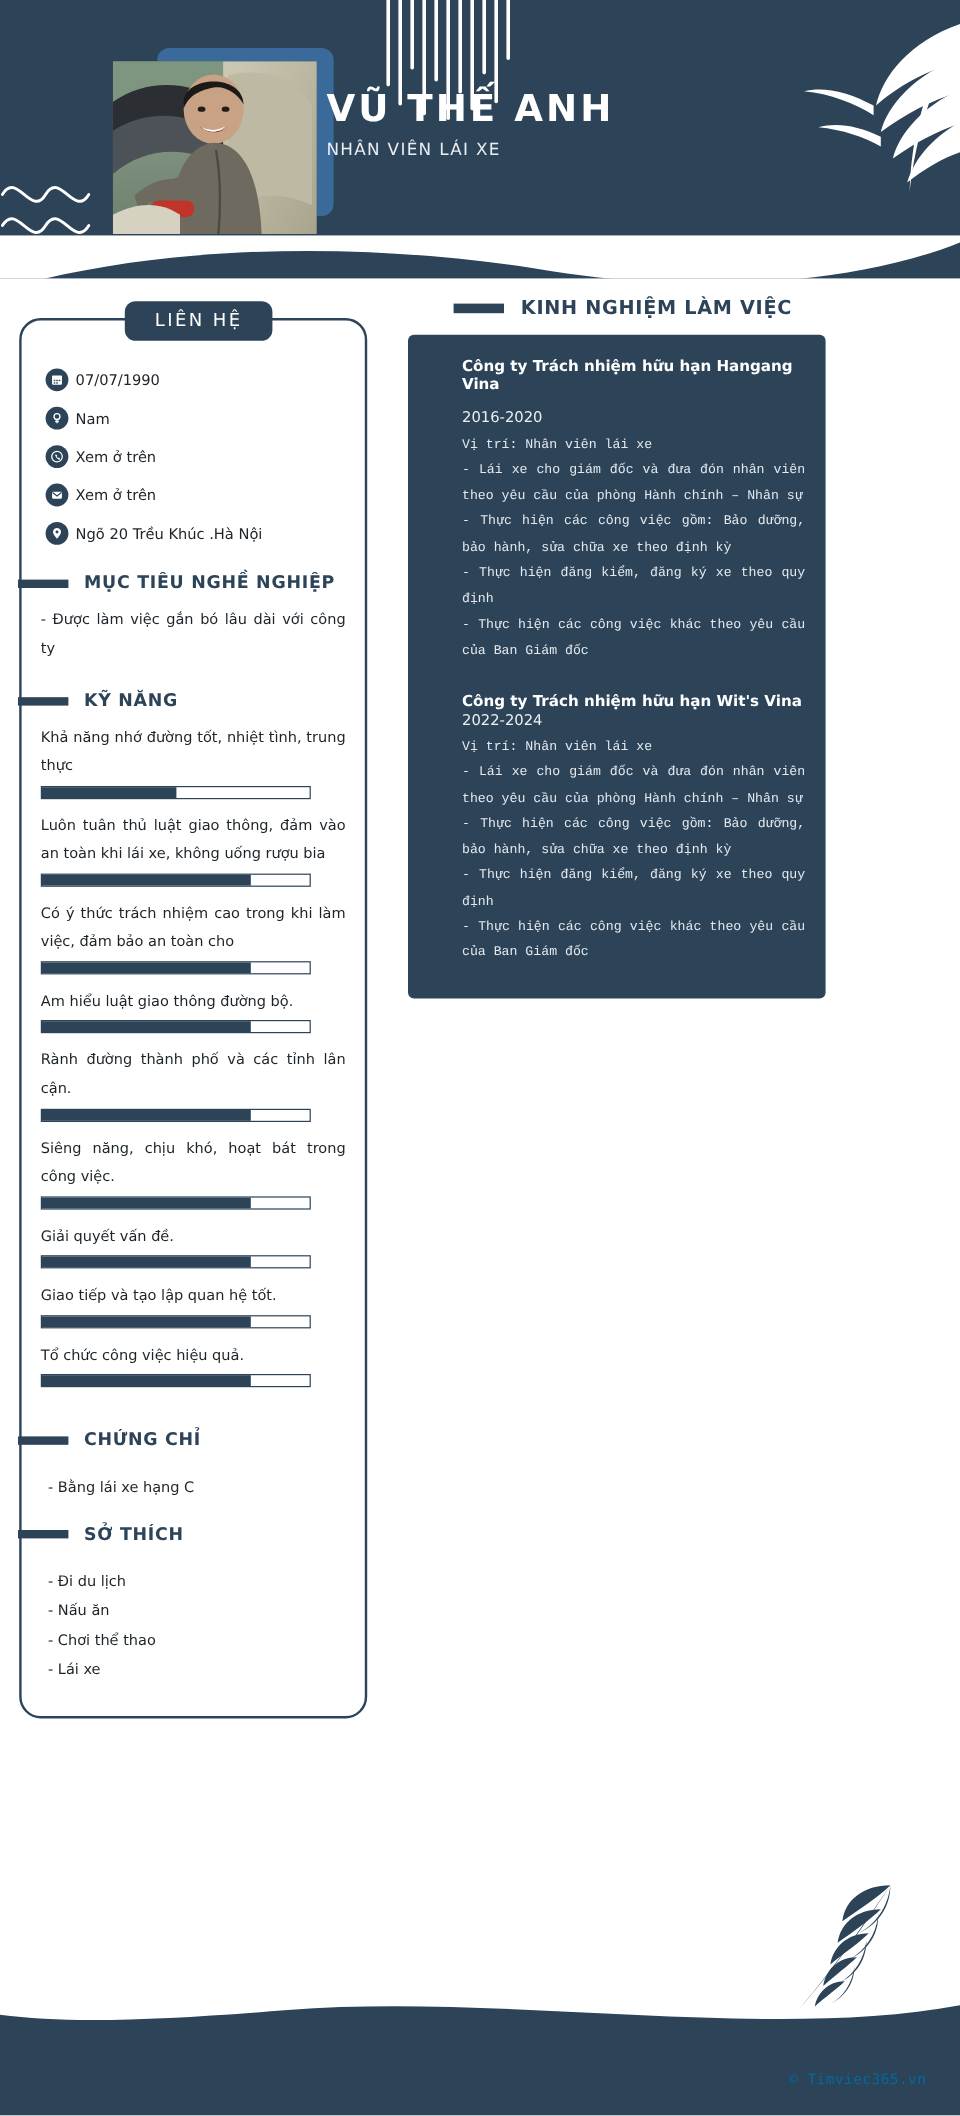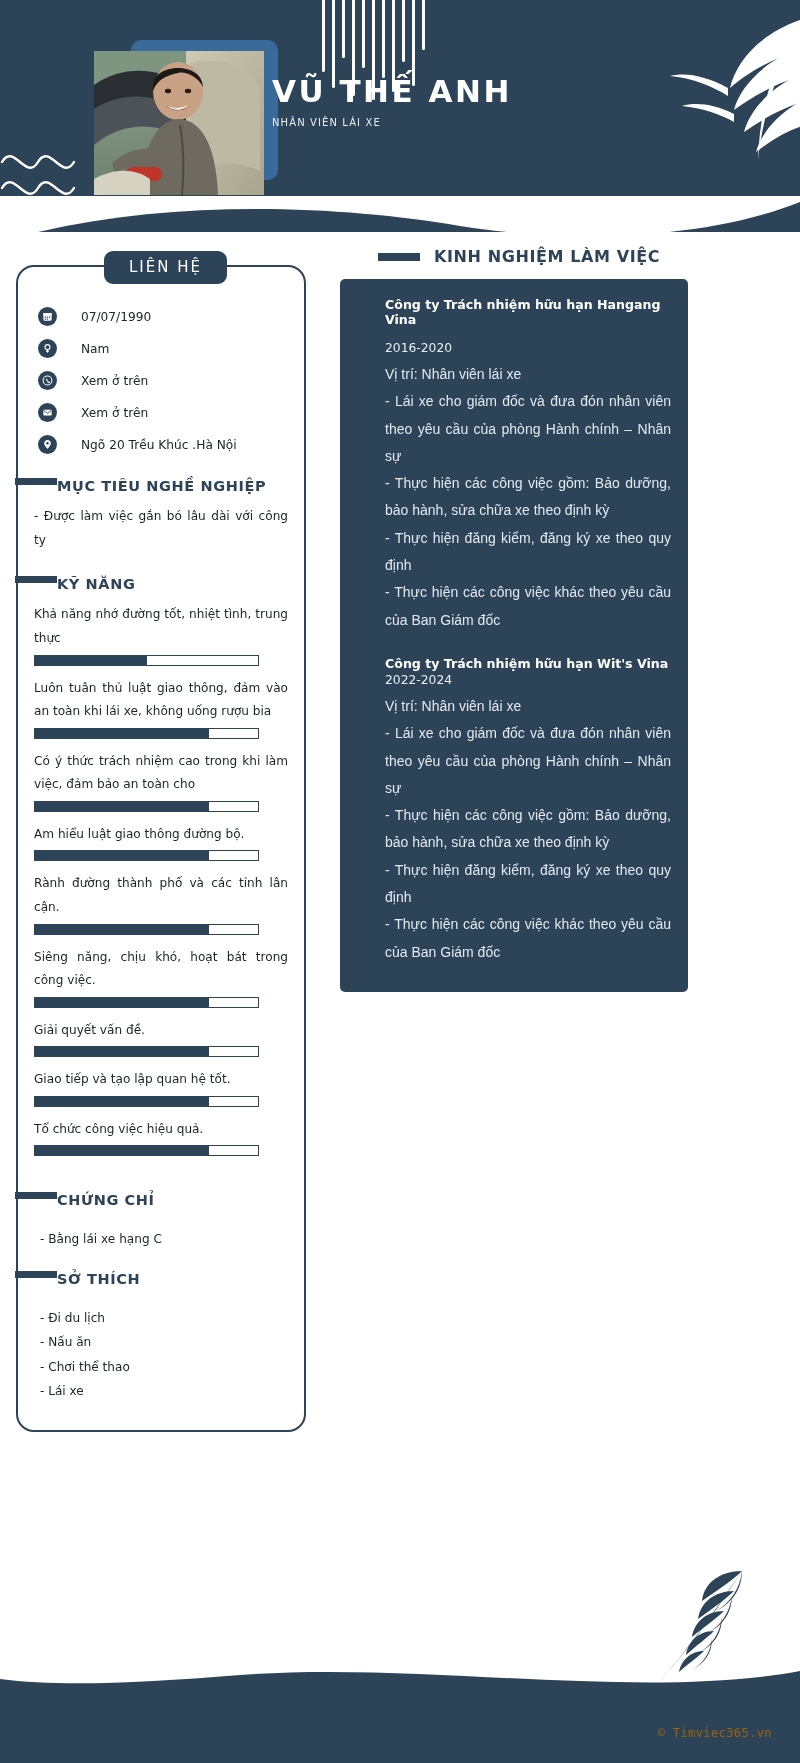--- a/index.html
+++ b/index.html
@@ -72,21 +72,21 @@
   .cv-name {
     font-size: 31px;
     font-weight: bold;
     letter-spacing: 2.5px;
     color: #ffffff;
     font-family: "DejaVu Sans", sans-serif;
     line-height: 1.1;
   }
   .cv-role {
     margin-top: 9px;
-    font-size: 10px;
+    font-size: 14px;
     color: #e8eef3;
     letter-spacing: 1.1px;
     font-family: "DejaVu Sans", sans-serif;
   }
 
   
   .content {
     position: relative;
     width: 800px;
   }
@@ -114,40 +114,42 @@
     font-size: 15px;
     letter-spacing: 2px;
     font-family: "DejaVu Sans", sans-serif;
     z-index: 3;
   }
 
   .contact-list { margin: 6px 0 0 6px; }
   .contact-row {
     display: flex;
     align-items: center;
-    gap: 24px;
+    gap: 6px;
     margin-bottom: 13px;
   }
   .c-icon {
     width: 19px; height: 19px;
     border-radius: 50%;
     background: #2c4358;
     display: flex; align-items: center; justify-content: center;
     flex: 0 0 19px;
   }
   .c-icon svg { display: block; }
   .c-text {
     font-size: 12.2px;
     color: #20262b;
     font-family: "DejaVu Sans", sans-serif;
   }
 
   
   .sec-head {
     display: flex;
+    align-items: center;
+    gap: 13px;
     margin: 24px 0 10px -17px;
   }
   .dash {
     width: 42px; height: 7px;
     background: #2c4358;
     flex: 0 0 42px;
   }
   .sec-title {
     font-size: 14.5px;
     font-weight: bold;
@@ -233,25 +235,25 @@
     margin-bottom: 14px;
   }
   .job-company.tight { margin-bottom: 2px; }
   .job-date {
     font-size: 12.3px;
     color: #eaeff4;
     font-family: "DejaVu Sans", sans-serif;
     margin-bottom: 6px;
   }
   .job-line {
-    font-size: 14px;
+    font-size: 11px;
     line-height: 1.95;
     color: #e3e9ef;
     text-align: justify;
-    font-family: Liberation Sans, sans-serif;
+    font-family: Liberation Mono, monospace;
   }
 
   
   .footer {
     position: absolute;
     left: 0; bottom: 0;
     width: 800px; height: 130px;
   }
   .footer-band {
     position: absolute;
@@ -266,21 +268,21 @@
   }
   .wheat {
     position: absolute;
     right: 44px; bottom: 78px;
     width: 110px; height: 120px;
   }
   .credit {
     position: absolute;
     right: 28px; bottom: 23px;
     font-size: 12px;
-    color: #a16207;
+    color: #0369a1;
     font-family: "DejaVu Sans Mono", monospace;
     letter-spacing: 0.4px;
   }
 </style>
 </head>
 <body>
 
 <div class="header">
 
   <div class="comb">

